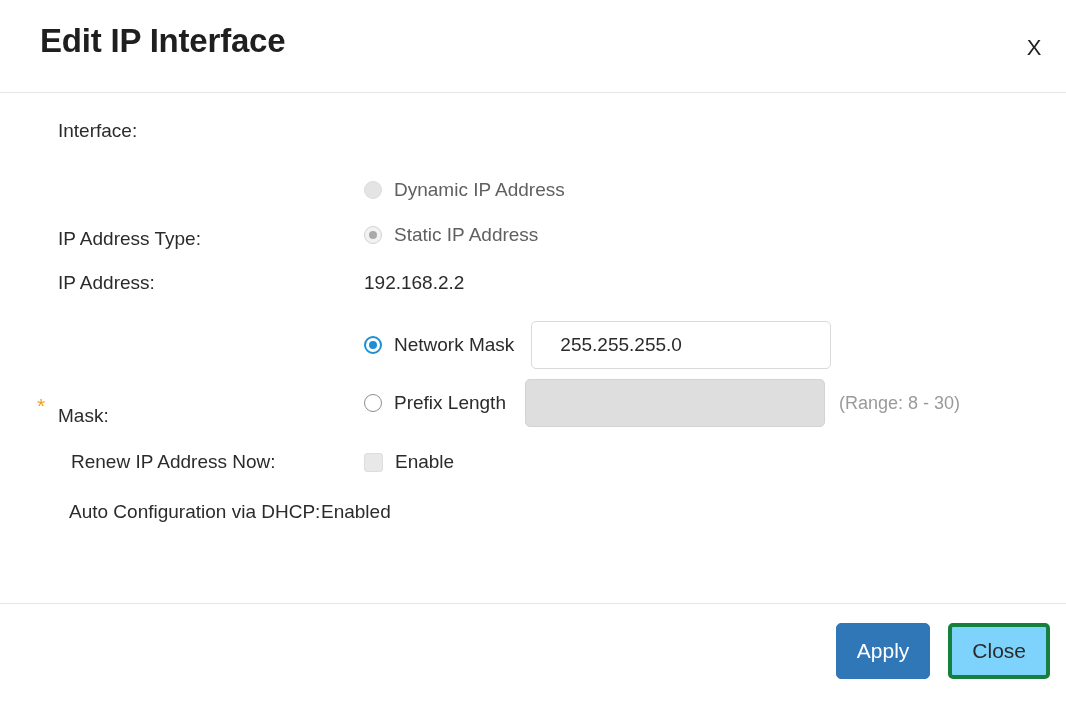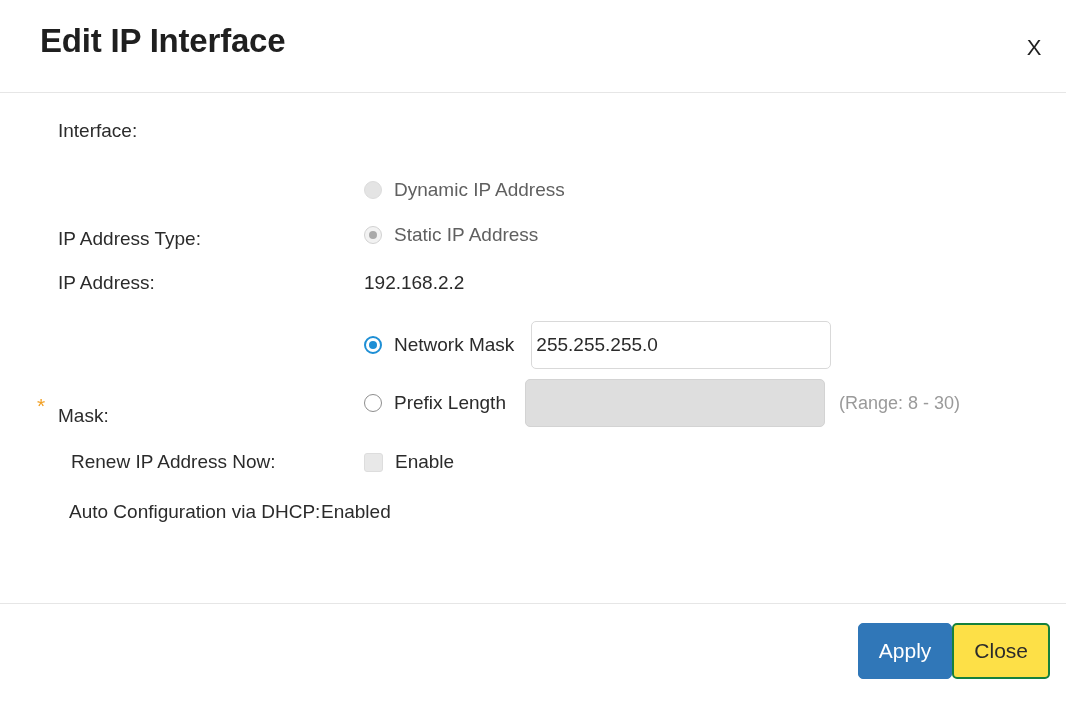--- a/index.html
+++ b/index.html
@@ -191,21 +191,21 @@
 
   
   .text-input {
     height: 48px;
     border: 1px solid #d9d9d9;
     border-radius: 5px;
     background: #ffffff;
     font-family: "Liberation Sans", sans-serif;
     font-size: 19px;
     color: #2b2b2b;
-    padding: 0 4px;
+    padding: 0 28px;
     outline: none;
   }
   .text-input.disabled {
     background: #dedede;
     border-color: #d3d3d3;
   }
 
   .range-hint {
     font-size: 18px;
     color: #9a9a9a;
@@ -222,40 +222,40 @@
     position: relative;
     flex: 0 0 102px;
     border-top: 1px solid #e6e6e6;
   }
   #footer-actions {
     position: absolute;
     right: 16px;
     top: 19px;
     display: flex;
     align-items: flex-start;
-    gap: 0;
+    gap: 18px;
   }
   .btn {
     height: 56px;
     min-width: 92px;
     padding: 0 20px;
     font-family: "Liberation Sans", sans-serif;
     font-size: 21px;
     border-radius: 5px;
     cursor: pointer;
     white-space: nowrap;
   }
   .btn-primary {
     background: #3077b8;
     border: 1px solid #3077b8;
     color: #ffffff;
   }
   .btn-secondary {
-    background: #fde047;
-    border: 2px solid #15803d;
+    background: #7dd3fc;
+    border: 4px solid #15803d;
     color: #2b2b2b;
   }
 </style>
 </head>
 <body>
 
 <div id="dialog">
 
   <div id="header">
     <div id="dialog-title">Edit IP Interface</div>

